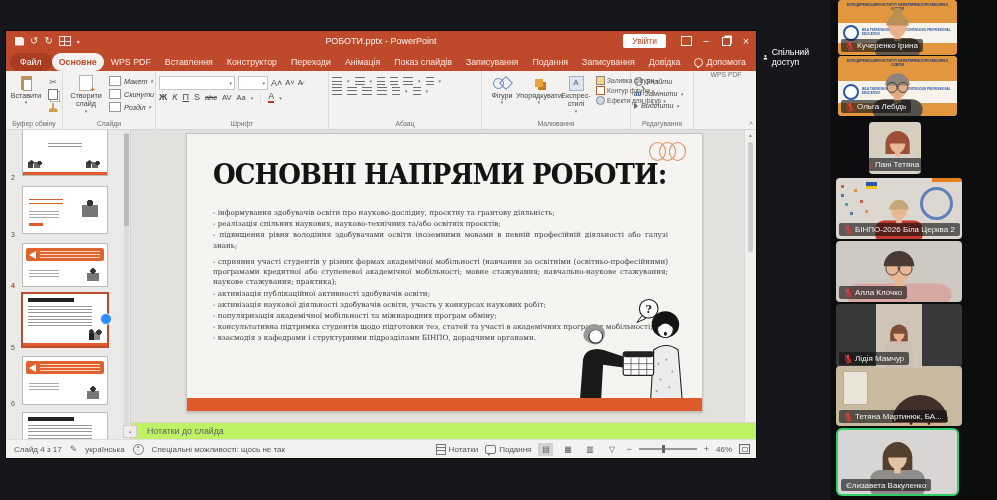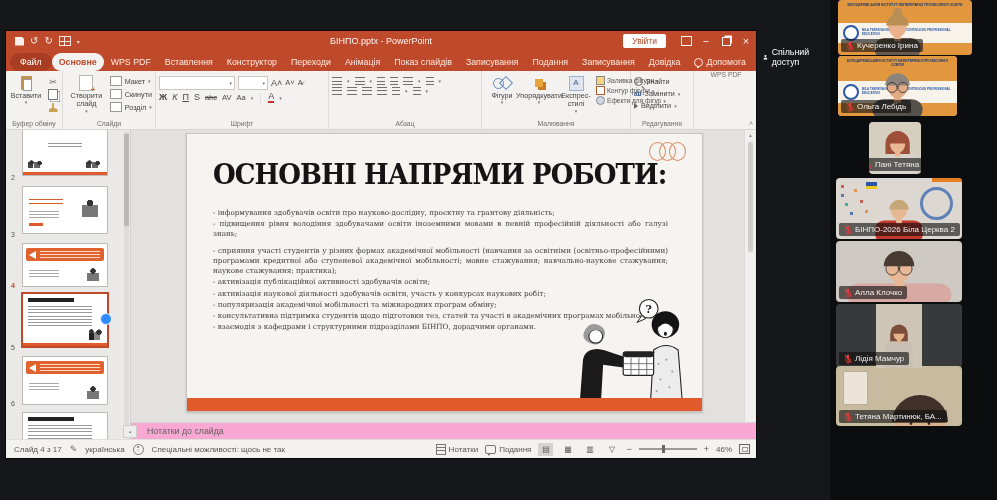--- a/index.html
+++ b/index.html
@@ -43,21 +43,21 @@
   .dd{font-size:5px;color:#777;}
   .smallcol{display:flex;flex-direction:column;gap:2px;padding-top:2px;}
   .sbtn{width:14px;height:11px;display:flex;align-items:center;justify-content:center;font-size:9px;color:#5a5a5a;cursor:default;}
   .ic-paste{width:11px;height:14px;background:#c09254;border-radius:1px;position:relative;}
   .ic-paste::after{content:"";position:absolute;left:2px;top:3px;width:7px;height:10px;background:#fff;border:0.5px solid #999;}
   .ic-copy{width:8px;height:9px;border:1px solid #777;background:#fff;box-shadow:2px 2px 0 -0.5px #fff,2px 2px 0 0 #777;}
   .ic-brush{width:9px;height:9px;background:#caa14e;clip-path:polygon(40% 0,60% 0,60% 55%,100% 70%,100% 100%,0 100%,0 70%,40% 55%);}
   .ic-newslide{width:12px;height:14px;background:#fff;border:1px solid #b8b6b4;position:relative;}
   .ic-newslide::after{content:"+";position:absolute;right:-3px;bottom:-4px;color:#d2691e;font-size:8px;font-weight:bold;}
   .mini{width:10px;height:8px;border:1px solid #9a9896;background:#fff;display:inline-block;}
-  .srow{display:flex;align-items:center;gap:3px;font-size:7.2px;color:#444;white-space:nowrap;cursor:default;}
+  .srow{display:flex;align-items:center;gap:3px;font-size:7.2px;color:#444;white-space:nowrap;cursor:default;font-style:italic;}
   .fontcol{display:flex;flex-direction:column;gap:2px;}
   .frow{display:flex;align-items:center;gap:3px;}
   .fbox{height:12px;background:#fff;border:1px solid #c9c7c5;display:flex;align-items:center;justify-content:flex-end;padding-right:2px;}
   .fbox .dd{font-size:5px;}
   .fchar{font-size:9px;color:#4a4a4a;cursor:default;line-height:1;}
   .fchar.sm{font-size:7.5px;}
   .il{width:10px;height:8px;background:repeating-linear-gradient(to bottom,#707070 0,#707070 1px,transparent 1px,transparent 3.5px);display:inline-block;}
   .il.sh{width:8px;}
   .vdiv{width:1px;height:22px;background:#ddd;margin:0 2px;align-self:center;}
   .shp-c{width:9px;height:9px;border:1.3px solid #5b87c5;border-radius:50%;display:inline-block;}
@@ -125,21 +125,21 @@
   .bullets{position:absolute;left:26px;top:74px;width:455px;font-family:"DejaVu Serif",serif;font-size:7.2px;
          line-height:1.42;color:#3c3c3c;text-align:justify;}
   .bullets .b{margin-bottom:1px;}
   .bullets .b.gap{margin-top:6px;}
   .slide-bar{position:absolute;left:0;right:0;bottom:0;height:13px;background:#e05a2b;}
   .illus{position:absolute;right:4px;bottom:12px;}
   .vscroll{position:absolute;right:0;top:0;bottom:0;width:11px;background:#f0efee;border-left:1px solid #dddbd9;
          display:flex;flex-direction:column;align-items:center;font-size:5px;color:#8a8a8a;padding:2px 0;}
   .vscroll i{width:5px;height:110px;background:#cfcdca;margin-top:4px;border-radius:2px;}
   
-  .notesbar{height:16px;background:#f9a8d4;border-top:1px solid #d8d6d4;display:flex;align-items:center;flex:none;position:relative;}
+  .notesbar{height:16px;background:#bef264;border-top:1px solid #d8d6d4;display:flex;align-items:center;flex:none;position:relative;}
   .splitter{position:absolute;left:-8px;top:2px;width:12px;height:11px;background:#efedec;border:1px solid #d0cecc;
          font-size:6px;color:#777;display:flex;align-items:center;justify-content:center;}
   .notes-ph{font-size:8.8px;color:#5f5e5d;padding-left:16px;}
   .statusbar{height:18px;background:#f3f2f1;border-top:1px solid #e0deda;display:flex;align-items:center;
          font-size:8px;color:#555;flex:none;}
   .sleft{display:flex;align-items:center;gap:8px;padding-left:8px;white-space:nowrap;}
   .sright{margin-left:auto;display:flex;align-items:center;gap:7px;padding-right:6px;white-space:nowrap;}
   .penic{font-size:9px;color:#666;}
   .accic{width:9px;height:9px;border:1px solid #777;border-radius:50%;position:relative;display:inline-block;}
   .accic::after{content:"";position:absolute;left:3px;top:1.5px;width:2px;height:2px;border-radius:50%;background:#777;
@@ -183,21 +183,21 @@
   <div class="pp">
 
     <div class="titlebar">
       <div class="qat">
         <span class="qicon q-save"></span>
         <span class="qchar">↺</span>
         <span class="qchar">↻</span>
         <span class="q-grid"></span>
         <span class="qdd">▾</span>
       </div>
-      <div class="title">БІНПО.pptx - PowerPoint</div>
+      <div class="title">РОБОТИ.pptx - PowerPoint</div>
       <div class="wctrl">
         <span class="signin">Увійти</span>
         <span class="wbtn">
             <span class="roptbox"></span>
           </span>
         <span class="wbtn">−</span>
         <span class="wbtn">
             <span class="restorebox"></span>
           </span>
         <span class="wbtn">×</span>
@@ -513,20 +513,21 @@
         <div class="canvas">
           <div class="slide">
             <div class="slide-title">ОСНОВНІ НАПРЯМИ РОБОТИ:</div>
             <div class="slide-logo">
                 <i></i>
                 <i></i>
                 <i></i>
               </div>
             <div class="bullets" id="bullets">
                 <div class="b">- інформування здобувачів освіти про науково-дослідну, проєктну та грантову діяльність;</div>
+                <div class="b">- реалізація спільних наукових, науково-технічних та/або освітніх проєктів;</div>
                 <div class="b">- підвищення рівня володіння здобувачами освіти іноземними мовами в певній професійній діяльності або галузі знань;</div>
                 <div class="b gap">- сприяння участі студентів у різних формах академічної мобільності (навчання за освітніми (освітньо-професійними) програмами кредитної або ступеневої академічної мобільності; мовне стажування; навчально-наукове стажування; наукове стажування; практика);</div>
                 <div class="b">- активізація публікаційної активності здобувачів освіти;</div>
                 <div class="b">- активізація наукової діяльності здобувачів освіти, участь у конкурсах наукових робіт;</div>
                 <div class="b">- популяризація академічної мобільності та міжнародних програм обміну;</div>
                 <div class="b">- консультативна підтримка студентів щодо підготовки тез, статей та участі в академічних програмах мобільності;</div>
                 <div class="b">- взаємодія з кафедрами і структурними підрозділами БІНПО, дорадчими органами.</div>
               </div>
             <svg class="illus" width="128" height="104" viewBox="0 0 130 106">
               <path d="M10 106 L13 66 q2 -11 15 -11 l6 1 l30 10 l-2.5 9 l-28 -4 l-2 35 z" fill="#1a1a1a"></path>
@@ -598,21 +599,21 @@
             <i></i>
           </span>
         <span class="zbtn">+</span>
         <span>46%</span>
         <span class="fitic"></span>
       </div>
     </div>
   </div>
 
   <div class="sidebar" id="sidebar">
-      <div class="tile" style="left:8px;top:0px;width:134px;height:55px;background:#8b5cf6">
+      <div class="tile" style="left:8px;top:0px;width:119px;height:55px;background:#8b5cf6">
     <div class="bn-top">
           <div class="bn-txt">БІЛОЦЕРКІВСЬКИЙ ІНСТИТУТ НЕПЕРЕРВНОЇ ПРОФЕСІЙНОЇ ОСВІТИ</div>
         </div>
       <div class="bn-mid">
           <span class="bn-logo"></span>
           <div class="bn-en">BILA TSERKVA INSTITUTE OF CONTINUOUS PROFESSIONAL EDUCATION</div>
         </div>
       <div class="bn-bot"></div>
         <svg class="av" width="119" height="55" viewBox="0 0 119 55">
 
@@ -764,14 +765,26 @@
       <svg width="8" height="10" viewBox="0 0 10 12">
             <rect x="3.5" y="0.5" width="3" height="6" rx="1.5" fill="#e33b3b"></rect>
             <path d="M1.5 5.5a3.5 3.5 0 0 0 7 0" fill="none" stroke="#e33b3b"></path>
             <line x1="5" y1="9" x2="5" y2="11" stroke="#e33b3b"></line>
             <line x1="3" y1="11" x2="7" y2="11" stroke="#e33b3b"></line>
             <line x1="1" y1="1" x2="9" y2="10.5" stroke="#e33b3b" stroke-width="1.3"></line>
           </svg>
           <span>Тетяна Мартинюк, БА...</span>
     </div>
       </div>
+      <div class="tile sp" style="left:8px;top:430px;width:119px;height:64px;background:#d8d6d4">
+    <svg class="av" width="119" height="64" viewBox="0 0 119 64">
+    <path d="M44.65 28 a14.850000000000001 15.95 0 1 1 29.700000000000003 0 l0 30.799999999999997 a14.850000000000001 5.5 0 0 1 -29.700000000000003 0 z" fill="#55402f"></path>
+    <rect x="32" y="40.1" width="55" height="27.9" rx="9.9" fill="#8f8d8a"></rect>
+    <rect x="56.2" y="34.6" width="6.6" height="8.8" fill="#e3c2a6"></rect>
+    <ellipse cx="59.5" cy="28" rx="9.35" ry="11" fill="#e3c2a6"></ellipse>
+    <path d="M48.28 27.45 a11.22 11.22 0 0 1 22.44 0 z" fill="#55402f"></path>
+        </svg>
+    <div class="plabel">
+      <span>Єлизавета Вакуленко</span>
+    </div>
+      </div>
     </div>
 </div>
 
 </body></html>

